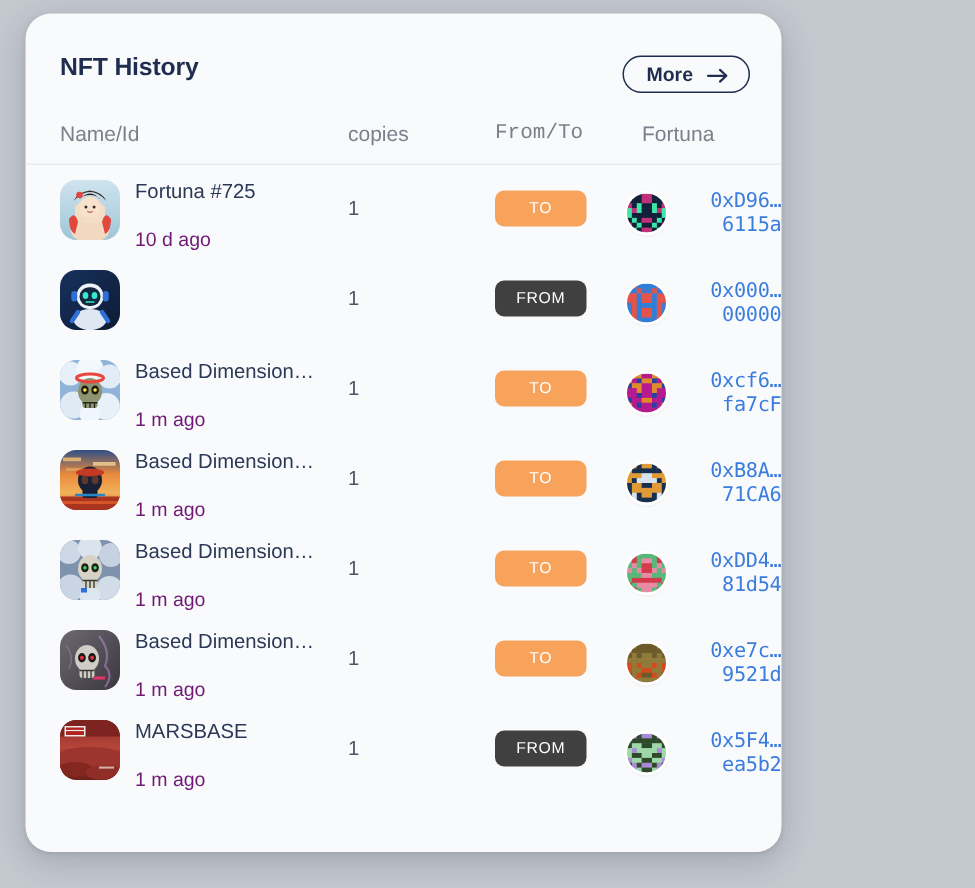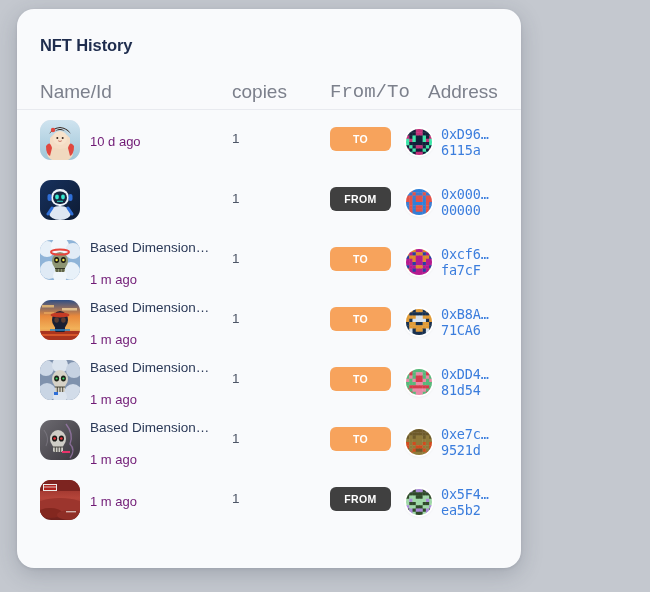--- a/index.html
+++ b/index.html
@@ -72,21 +72,21 @@
   }
 
   
   #column-headers {
     position: relative;
     height: 40px;
   }
   #column-headers .col {
     position: absolute;
     top: 12px;
-    font-size: 19px;
+    font-size: 14px;
     color: #7c808c;
     white-space: nowrap;
   }
   .col-name    { left: 23px; }
   .col-copies  { left: 215px; }
   .col-fromto  { left: 313px; font-family: Liberation Mono, monospace; }
   .col-address { left: 411px; }
 
   #header-divider {
     height: 1px;
@@ -149,34 +149,35 @@
     position: absolute;
     left: 313px;
     top: 17px;
     width: 61px;
     height: 24px;
     border-radius: 6px;
     display: flex;
     align-items: center;
     justify-content: center;
     font-size: 10.5px;
-    font-weight: bold;
+    font-weight: normal;
     letter-spacing: 0.4px;
     color: #ffffff;
   }
   .badge.to   { background: #f7a35c; }
   .badge.from { background: #404040; }
 
   .addr-wrap {
     position: absolute;
-    left: 389px;
+    left: 401px;
     top: 16px;
     display: flex;
     align-items: center;
     gap: 9px;
+    text-align: right;
   }
   .addr-avatar {
     width: 26px;
     height: 26px;
     border-radius: 50%;
     overflow: hidden;
     background: #fff;
     box-shadow: 0 0 0 2px #ffffff, 0 1px 3px rgba(30,40,60,0.22);
     flex: none;
   }
@@ -190,27 +191,36 @@
   }
 </style>
 </head>
 <body>
 
 <div id="card">
 
   <div id="card-header">
     <div id="page-title">NFT History</div>
 
+    <button id="more-button">
+      <span class="more-label">More</span>
+      <span class="arrow-icon">
+        <svg viewBox="0 0 15 11" fill="none" xmlns="http://www.w3.org/2000/svg">
+          <path d="M1 5.5 H13" stroke="#1f2d4e" stroke-width="1.5" stroke-linecap="round"></path>
+          <path d="M9 1.6 L13.2 5.5 L9 9.4" stroke="#1f2d4e" stroke-width="1.5" stroke-linecap="round" stroke-linejoin="round"></path>
+        </svg>
+      </span>
+    </button>
   </div>
 
   <div id="column-headers">
     <div class="col col-name">Name/Id</div>
     <div class="col col-copies">copies</div>
     <div class="col col-fromto">From/To</div>
-    <div class="col col-address">Address</div>
+    <div class="col col-address">Fortuna</div>
   </div>
 
   <div id="header-divider"></div>
 
   <div id="rows">
       <div class="table-row">
         <div class="nft-thumb">
           <svg viewBox="0 0 40 40" xmlns="http://www.w3.org/2000/svg">
             <defs>
               <linearGradient id="g1" x1="0" y1="0" x2="0" y2="1">
@@ -226,20 +236,21 @@
             <path d="M13 13 Q20 5 27 13 Q25 10 20 10 Q15 10 13 13Z" fill="#2d1f18"></path>
             <circle cx="17.3" cy="18" r="1" fill="#3a2a20"></circle>
             <circle cx="22.7" cy="18" r="1" fill="#3a2a20"></circle>
             <path d="M18.5 21 Q20 22.2 21.5 21" stroke="#c36b5d" stroke-width="0.9" fill="none" stroke-linecap="round"></path>
             <path d="M6 26 Q10 20 12 28 L10 36 Q6 34 6 26Z" fill="#e0483f"></path>
             <path d="M34 26 Q30 20 28 28 L30 36 Q34 34 34 26Z" fill="#e0483f"></path>
             <circle cx="13" cy="10" r="2.2" fill="#e0483f"></circle>
           </svg>
         </div>
         <div class="nft-text">
+          <div class="nft-name">Fortuna #725</div>
           <div class="nft-time">10 d ago</div>
         </div>
         <div class="cell-copies">1</div>
         <div class="badge to">TO</div>
         <div class="addr-wrap">
           <span class="addr-avatar">
             <svg viewBox="0 0 26 26" xmlns="http://www.w3.org/2000/svg">
               <rect x="0.00" y="0.00" width="3.65" height="3.65" fill="#3ce6a8"></rect>
               <rect x="22.75" y="0.00" width="3.65" height="3.65" fill="#3ce6a8"></rect>
               <rect x="3.25" y="0.00" width="3.65" height="3.65" fill="#12203a"></rect>
@@ -819,20 +830,21 @@
             <ellipse cx="20" cy="27" rx="26" ry="9" fill="#9c352d"></ellipse>
             <ellipse cx="10" cy="33" rx="12" ry="5" fill="#83271f"></ellipse>
             <ellipse cx="30" cy="35" rx="13" ry="5" fill="#8f2e26"></ellipse>
             <rect x="3" y="4" width="14" height="7" fill="#ecebe8"></rect>
             <rect x="4" y="5" width="12" height="1.6" fill="#b0231e"></rect>
             <rect x="4" y="7.4" width="12" height="2.6" fill="#b0231e"></rect>
             <rect x="26" y="31" width="10" height="1.4" fill="#e8ddd8" opacity="0.75"></rect>
           </svg>
         </div>
         <div class="nft-text">
+          <div class="nft-name">MARSBASE</div>
           <div class="nft-time">1 m ago</div>
         </div>
         <div class="cell-copies">1</div>
         <div class="badge from">FROM</div>
         <div class="addr-wrap">
           <span class="addr-avatar">
             <svg viewBox="0 0 26 26" xmlns="http://www.w3.org/2000/svg">
               <rect x="0.00" y="0.00" width="3.65" height="3.65" fill="#2f4a2a"></rect>
               <rect x="22.75" y="0.00" width="3.65" height="3.65" fill="#2f4a2a"></rect>
               <rect x="3.25" y="0.00" width="3.65" height="3.65" fill="#a98ad8"></rect>

